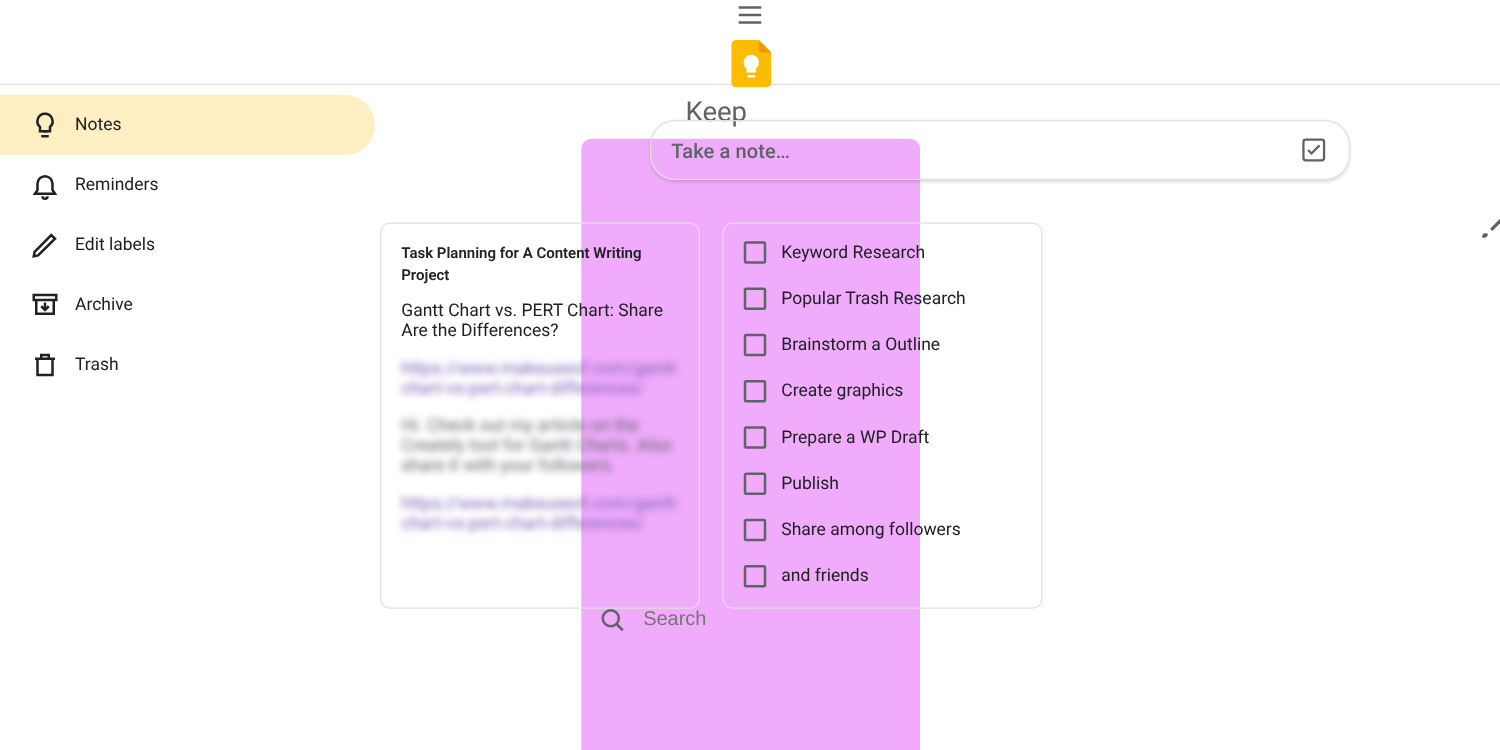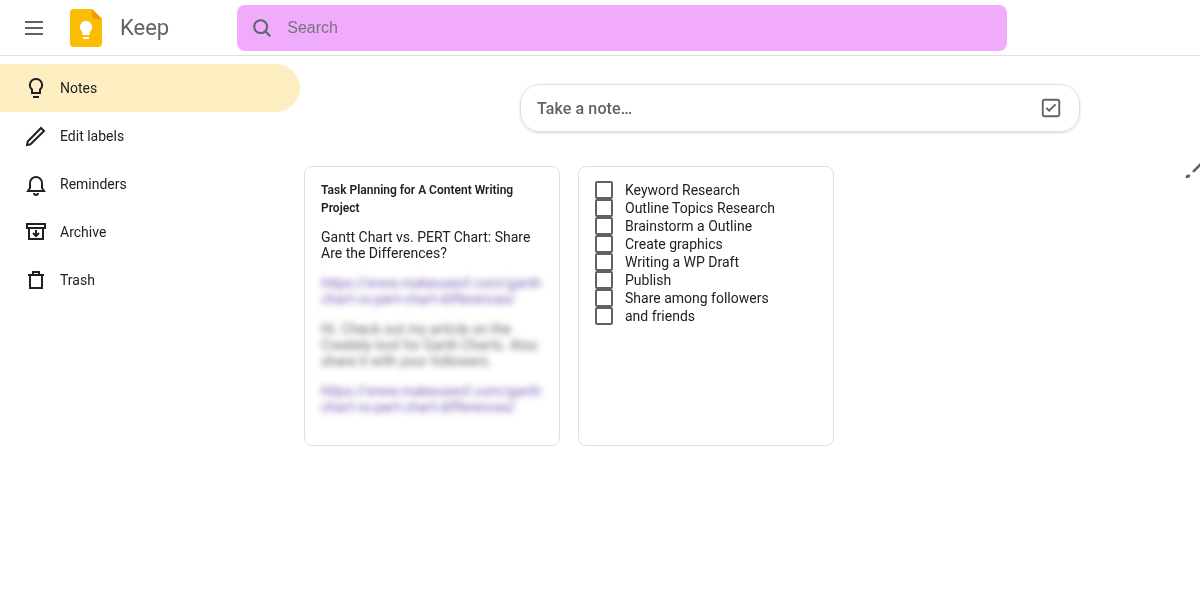--- a/index.html
+++ b/index.html
@@ -8,24 +8,25 @@
     background: #fff;
     color: #202124;
     width: 1200px;
     height: 600px;
     overflow: hidden;
     position: relative;
   }
   .header {
     display: flex;
     align-items: center;
-    height: 56px;
+    height: 68px;
     padding: 0 12px;
     border-bottom: 1px solid #e0e0e0;
     gap: 8px;
+    flex-direction: column;
   }
   .hamburger {
     width: 44px; height: 44px;
     display:flex;align-items:center;justify-content:center;
     border-radius:50%;
     cursor:pointer;
     color:#5f6368;
   }
   .logo {
     width: 40px; height: 40px;
@@ -123,21 +124,21 @@
     filter: blur(3px);
     user-select:none;
     margin-bottom:14px;
   }
   .blur-text {
     color:#5f6368;
     filter: blur(3px);
     user-select:none;
     margin-bottom:14px;
   }
-  .checklist { display:flex;flex-direction:column;gap:0;}
+  .checklist { display:flex;flex-direction:column;gap:19px;}
   .check-item { display:flex;align-items:center;gap:12px;}
   .cb {
     width:18px;height:18px;border:2px solid #5f6368;border-radius:2px;flex-shrink:0;
   }
   .check-label { font-size:14px;color:#202124;}
   svg { display:block; }
   .brush-edge {
     position:absolute;
     right:-4px;
     top:103px;
@@ -180,33 +181,33 @@
             <path d="M9 21h6"></path>
             <path d="M10 17h4"></path>
             <path d="M12 3a6 6 0 0 0-4 10.5V17h8v-3.5A6 6 0 0 0 12 3z"></path>
           </svg>
       </span>
       <span class="label">Notes</span>
     </div>
     <div class="side-item">
       <span class="ico">
         <svg width="24" height="24" viewBox="0 0 24 24" fill="none" stroke="#202124" stroke-width="2">
-            <path d="M3 21l3.5-.7L20 7l-3-3L3.7 17.5z"></path>
-          </svg>
-      </span>
-      <span class="label">Edit labels</span>
-    </div>
-    <div class="side-item">
-      <span class="ico">
-        <svg width="24" height="24" viewBox="0 0 24 24" fill="none" stroke="#202124" stroke-width="2">
             <path d="M18 16v-5a6 6 0 10-12 0v5l-2 3h16z"></path>
             <path d="M10 21a2 2 0 004 0"></path>
           </svg>
       </span>
       <span class="label">Reminders</span>
+    </div>
+    <div class="side-item">
+      <span class="ico">
+        <svg width="24" height="24" viewBox="0 0 24 24" fill="none" stroke="#202124" stroke-width="2">
+            <path d="M3 21l3.5-.7L20 7l-3-3L3.7 17.5z"></path>
+          </svg>
+      </span>
+      <span class="label">Edit labels</span>
     </div>
     <div class="side-item">
       <span class="ico">
         <svg width="24" height="24" viewBox="0 0 24 24" fill="none" stroke="#202124" stroke-width="2">
             <rect x="3" y="4" width="18" height="4"></rect>
             <path d="M5 8v11h14V8"></path>
             <path d="M9 13l3 3 3-3"></path>
             <line x1="12" y1="10" x2="12" y2="16"></line>
           </svg>
       </span>
@@ -255,33 +256,33 @@
       </div>
 
       <div class="note-card">
         <div class="checklist">
           <div class="check-item">
               <span class="cb"></span>
               <span class="check-label">Keyword Research</span>
             </div>
           <div class="check-item">
               <span class="cb"></span>
-              <span class="check-label">Outline Topics Research</span>
+              <span class="check-label">Popular Trash Research</span>
             </div>
           <div class="check-item">
               <span class="cb"></span>
               <span class="check-label">Brainstorm a Outline</span>
             </div>
           <div class="check-item">
               <span class="cb"></span>
               <span class="check-label">Create graphics</span>
             </div>
           <div class="check-item">
               <span class="cb"></span>
-              <span class="check-label">Writing a WP Draft</span>
+              <span class="check-label">Prepare a WP Draft</span>
             </div>
           <div class="check-item">
               <span class="cb"></span>
               <span class="check-label">Publish</span>
             </div>
           <div class="check-item">
               <span class="cb"></span>
               <span class="check-label">Share among followers</span>
             </div>
           <div class="check-item">

